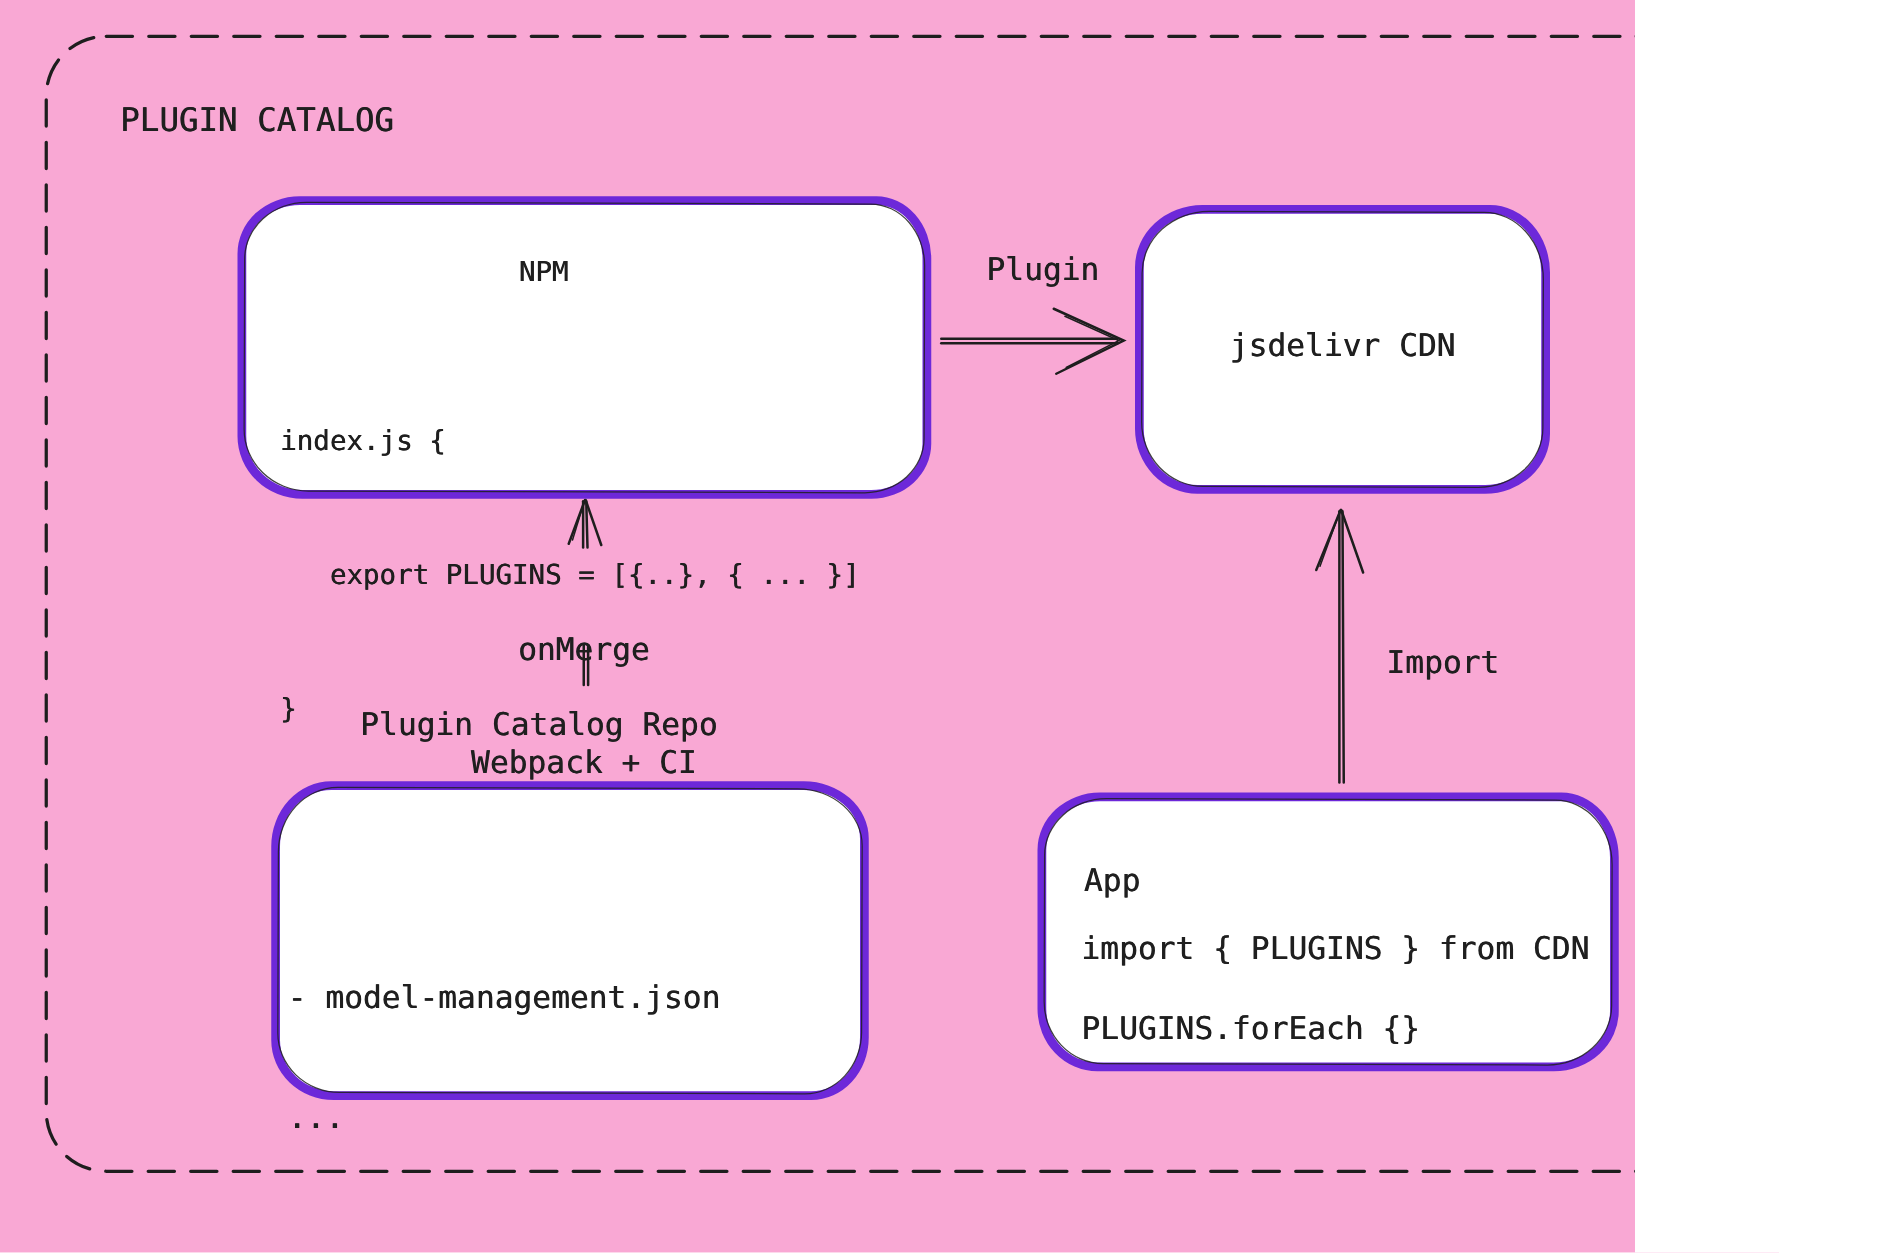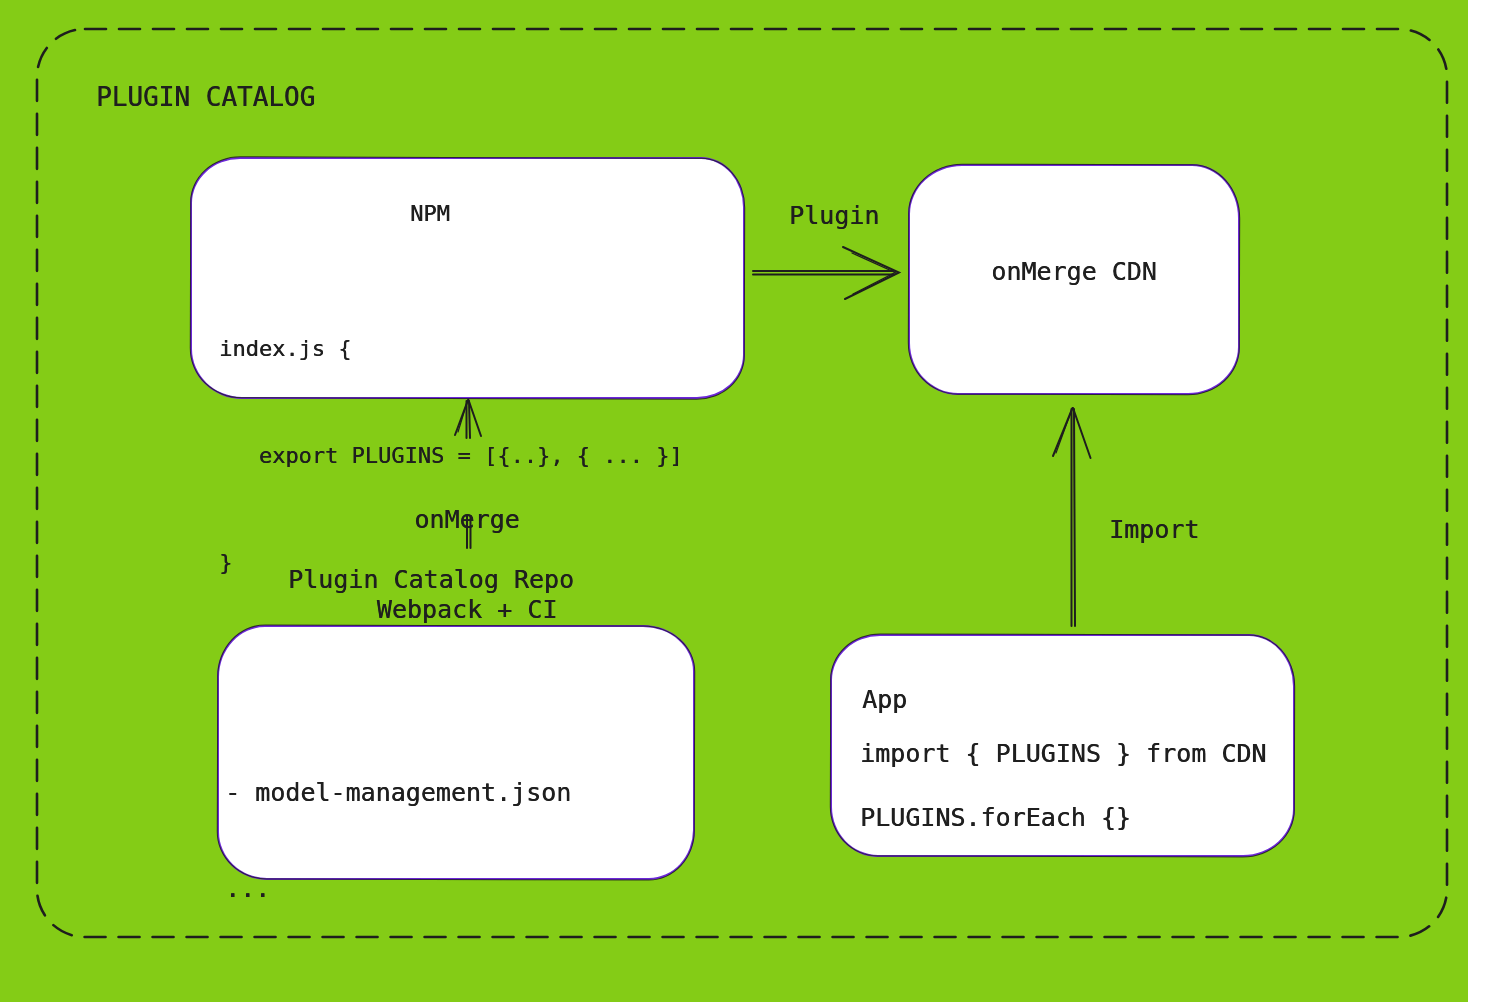--- a/index.html
+++ b/index.html
@@ -1,22 +1,22 @@
 <!DOCTYPE html>
 <html><head>
 <meta charset="utf-8">
 <style>
   html,body{margin:0;padding:0;background:#ffffff;}
   .canvas{
-    position:relative;width:1468px;height:1002px;background:#84cc16;overflow:hidden;
+    position:relative;width:1308px;height:1002px;background:#f9a8d4;overflow:hidden;
     font-family:"DejaVu Sans Mono","Liberation Mono",monospace;color:#1f1f1f;
   }
   .overlay{position:absolute;left:0;top:0;width:1506px;height:1002px;pointer-events:none;}
   .overlay line,.overlay path,.overlay rect{stroke:#1e1e1e;fill:none;stroke-linecap:round;}
-  .box{position:absolute;border:2px solid #6d28d9;background:#ffffff;box-sizing:border-box;}
+  .box{position:absolute;border:7px solid #6d28d9;background:#ffffff;box-sizing:border-box;}
   .box::after{
     content:"";position:absolute;inset:-2px;border:1.1px solid rgba(30,30,30,.85);
     border-radius:inherit;transform:rotate(.18deg);pointer-events:none;
   }
   .npm-box{left:190px;top:157px;width:555px;height:242px;border-radius:50px 44px 48px 52px / 46px 50px 44px 50px;}
   .cdn-box{left:908px;top:164px;width:332px;height:231px;border-radius:54px 48px 52px 50px / 50px 54px 48px 52px;}
   .repo-box{left:217px;top:625px;width:478px;height:255px;border-radius:48px 52px 46px 50px / 52px 46px 50px 48px;}
   .app-box{left:830px;top:634px;width:465px;height:223px;border-radius:50px 46px 52px 48px / 46px 52px 48px 50px;}
   .txt{position:absolute;white-space:pre;text-shadow:.4px 0 0 currentColor;}
   .fs26{font-size:26px;line-height:30px;}
@@ -67,21 +67,21 @@
   <div class="box npm-box">
     <div class="txt fs22" style="left:218px;top:40px;">NPM</div>
     <div class="txt fs22" style="left:27px;top:97px;">
       <div class="codeline">index.js {</div>
       <div class="codeline">   export PLUGINS = [{..}, { ... }]</div>
       <div class="codeline">}</div>
     </div>
   </div>
 
   <div class="box cdn-box">
-    <div class="txt fs25 center" style="left:0;right:0;top:90px;">onMerge CDN</div>
+    <div class="txt fs25 center" style="left:0;right:0;top:90px;">jsdelivr CDN</div>
   </div>
 
   <div class="txt fs25" style="left:789px;top:200px;">Plugin</div>
 
   <div class="txt fs25 center" style="left:342px;top:445px;width:250px;line-height:30px;">
     <div>onMerge</div>
     <div>Webpack + CI</div>
   </div>
 
   <div class="txt fs25" style="left:288px;top:564px;">Plugin Catalog Repo</div>

